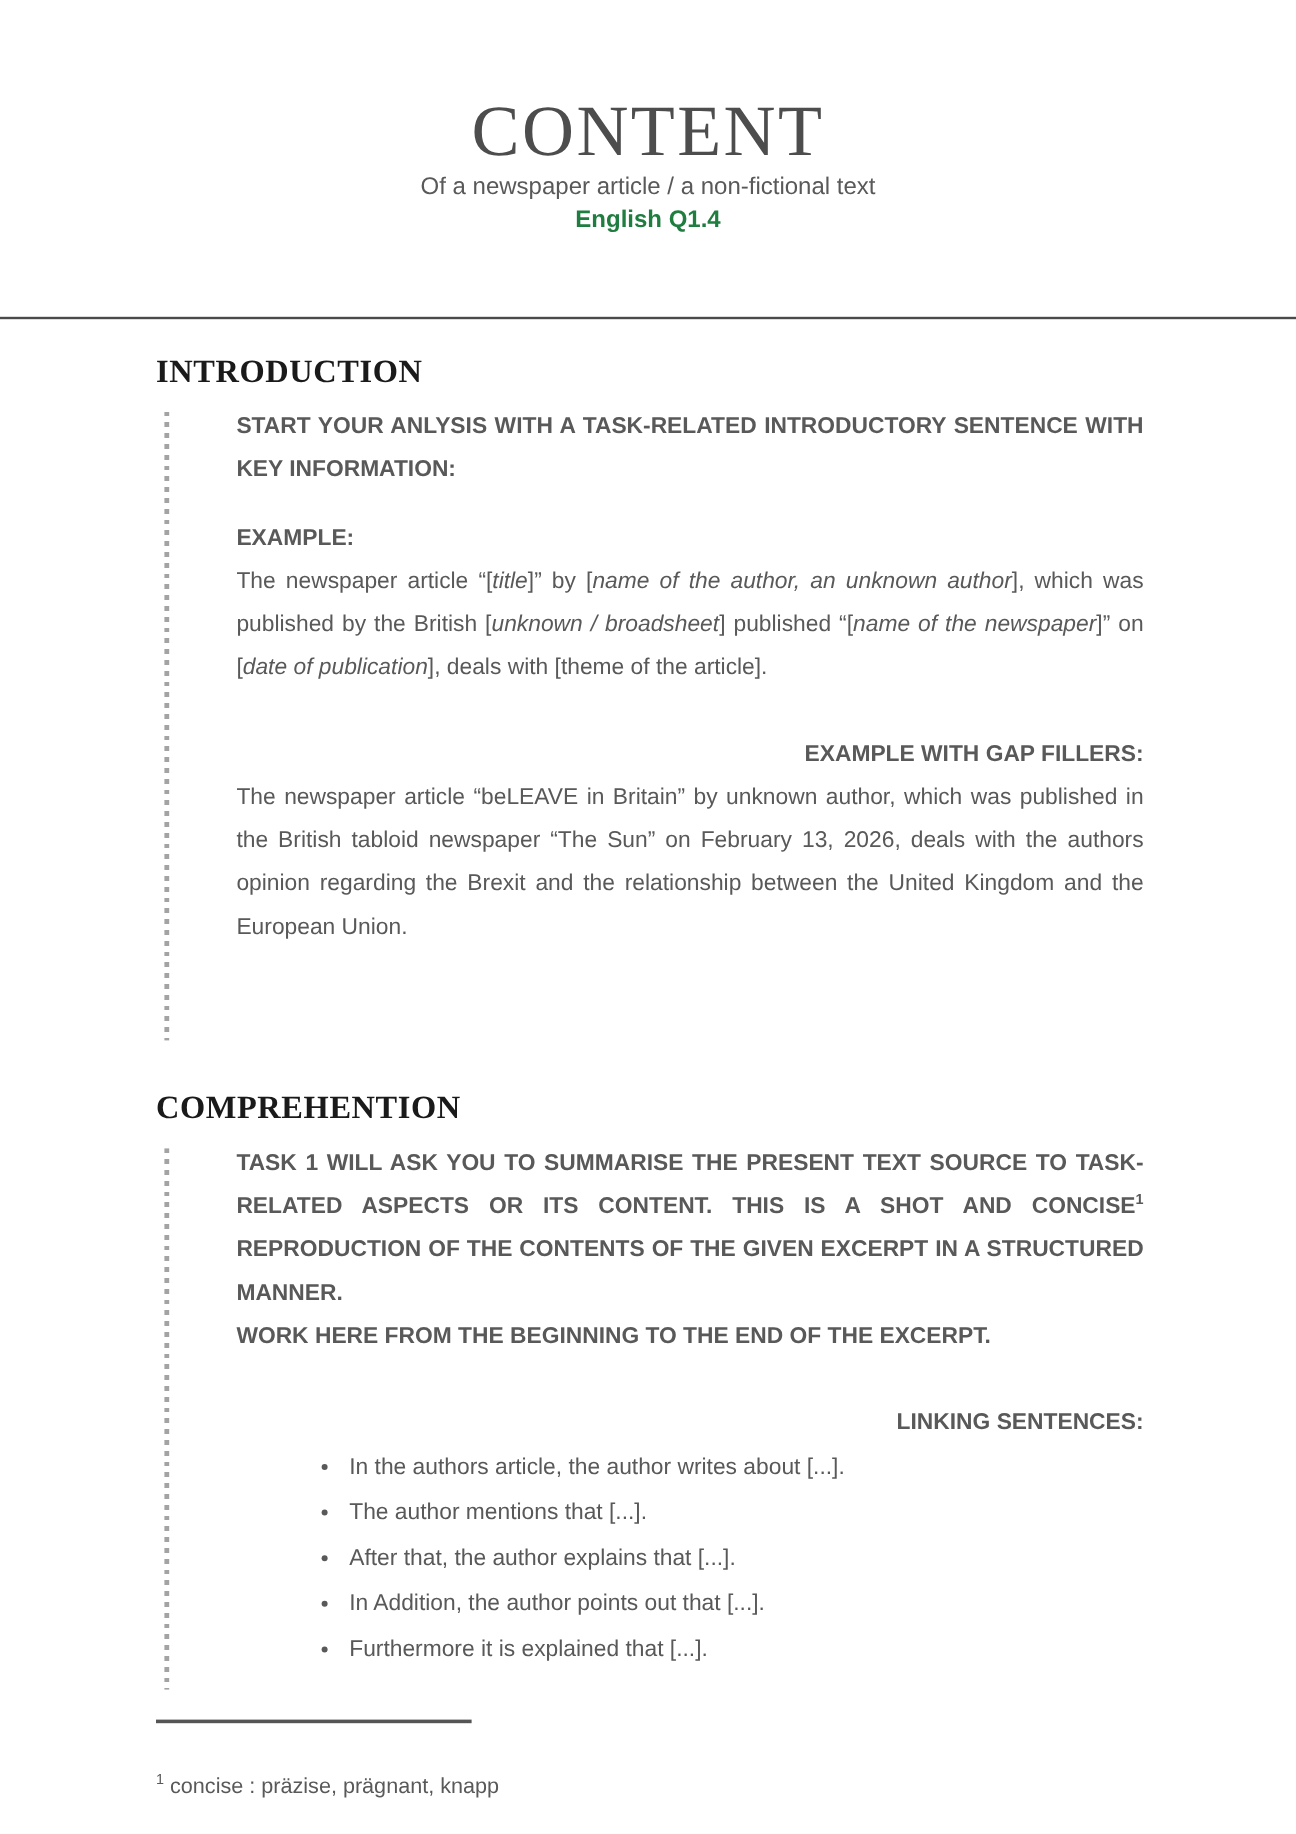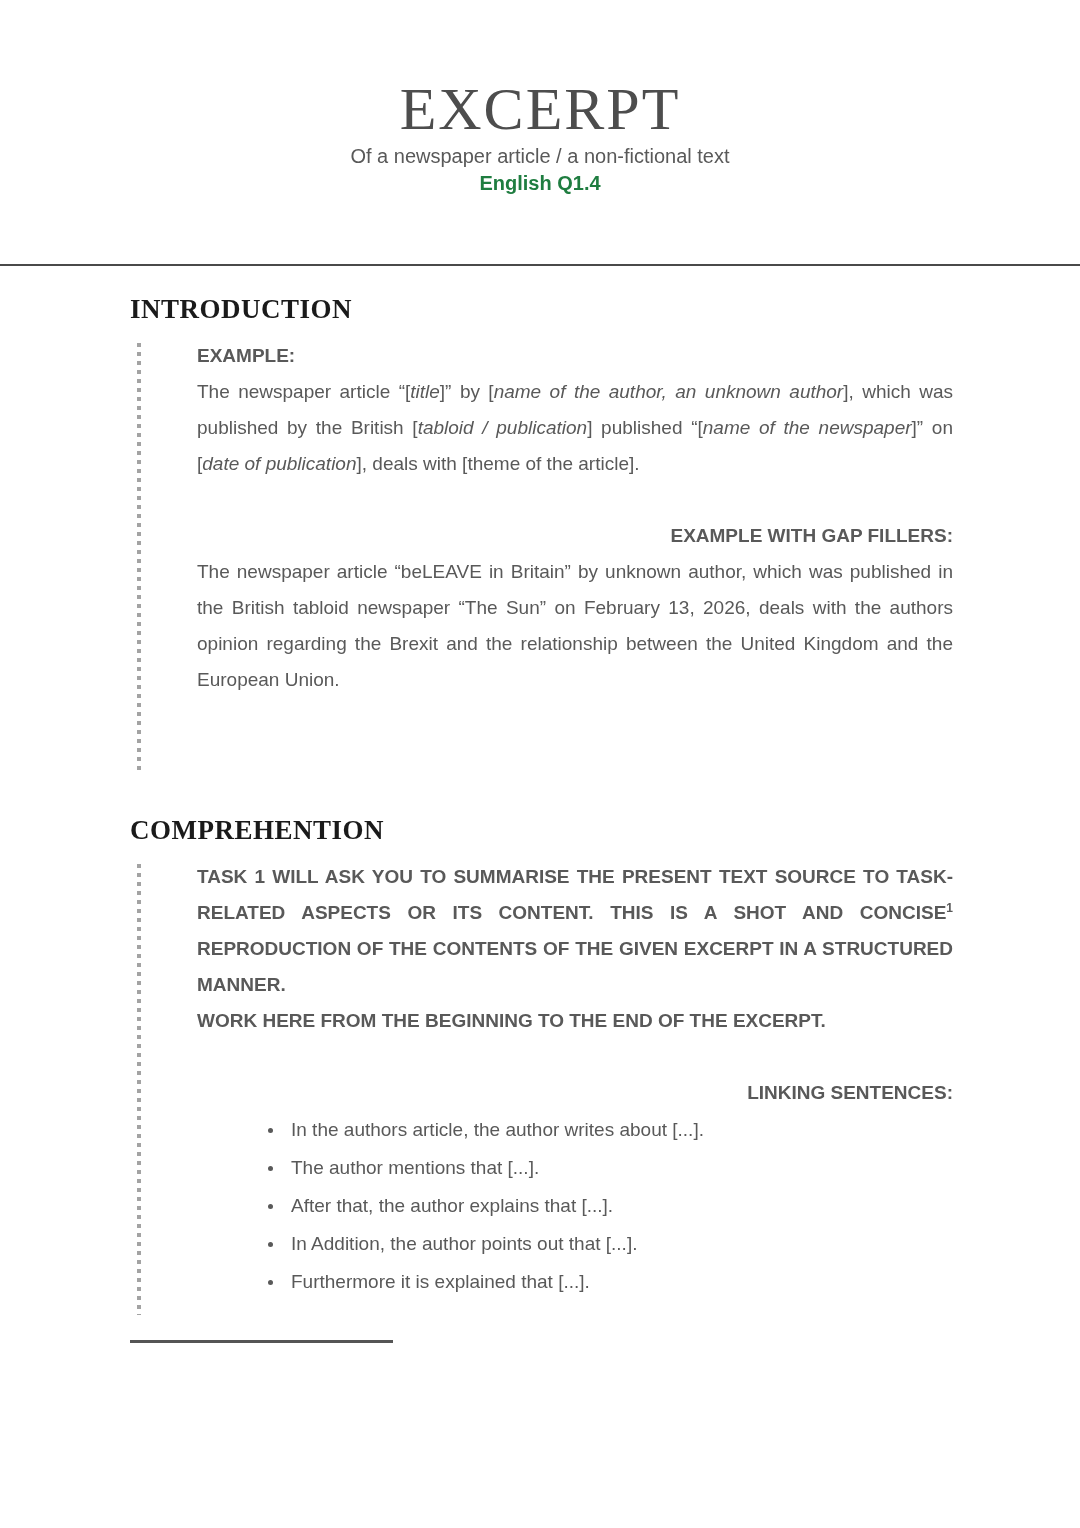--- a/index.html
+++ b/index.html
@@ -109,35 +109,36 @@
     line-height: 24px;
     color: #595959;
   }
 </style>
 </head>
 <body>
 
 <div class="page">
 
   <div class="header">
-    <h1 class="doc-title">EXCERPT</h1>
+    <h1 class="doc-title">CONTENT</h1>
     <p class="doc-subtitle">Of a newspaper article / a non-fictional text</p>
     <p class="doc-course">English Q1.4</p>
   </div>
 
   <div class="header-divider"></div>
 
   <div class="main">
 
     <h2 class="section-heading intro">INTRODUCTION</h2>
 
     <div class="note-block first">
       <div class="dashed-border"></div>
+      <p class="lead">START YOUR ANLYSIS WITH A TASK-RELATED INTRODUCTORY SENTENCE WITH KEY INFORMATION:</p>
       <p class="label">EXAMPLE:</p>
-      <p class="para"><span>The newspaper article “[</span><em>title</em><span>]” by [</span><em>name of the author, an unknown author</em><span>], which was published by the British [</span><em>tabloid / publication</em><span>] published “[</span><em>name of the newspaper</em><span>]” on [</span><em>date of publication</em><span>], deals with [theme of the article].</span></p>
+      <p class="para"><span>The newspaper article “[</span><em>title</em><span>]” by [</span><em>name of the author, an unknown author</em><span>], which was published by the British [</span><em>unknown / broadsheet</em><span>] published “[</span><em>name of the newspaper</em><span>]” on [</span><em>date of publication</em><span>], deals with [theme of the article].</span></p>
       <p class="label gap-top">EXAMPLE WITH GAP FILLERS:</p>
       <p class="para">The newspaper article “beLEAVE in Britain” by unknown author, which was published in the British tabloid newspaper “The Sun” on February 13, 2026, deals with the authors opinion regarding the Brexit and the relationship between the United Kingdom and the European Union.</p>
     </div>
 
     <h2 class="section-heading compr">COMPREHENTION</h2>
 
     <div class="note-block second">
       <div class="dashed-border"></div>
       <p class="lead" style="margin-bottom:0;"><span>TASK 1 WILL ASK YOU TO SUMMARISE THE PRESENT TEXT SOURCE TO TASK-RELATED ASPECTS OR ITS CONTENT. THIS IS A SHOT AND CONCISE</span><sup>1</sup><span> REPRODUCTION OF THE CONTENTS OF THE GIVEN EXCERPT IN A STRUCTURED MANNER.</span></p>
       <p class="lead" style="margin-bottom:0;">WORK HERE FROM THE BEGINNING TO THE END OF THE EXCERPT.</p>
@@ -148,14 +149,15 @@
         <li>After that, the author explains that [...].</li>
         <li>In Addition, the author points out that [...].</li>
         <li>Furthermore it is explained that [...].</li>
       </ul>
     </div>
 
     <div class="footnote-divider" style="margin-left:0;"></div>
 
   </div>
 
+  <p class="footnote"><sup>1</sup><span> concise : präzise, prägnant, knapp</span></p>
 
 </div>
 
 </body></html>

